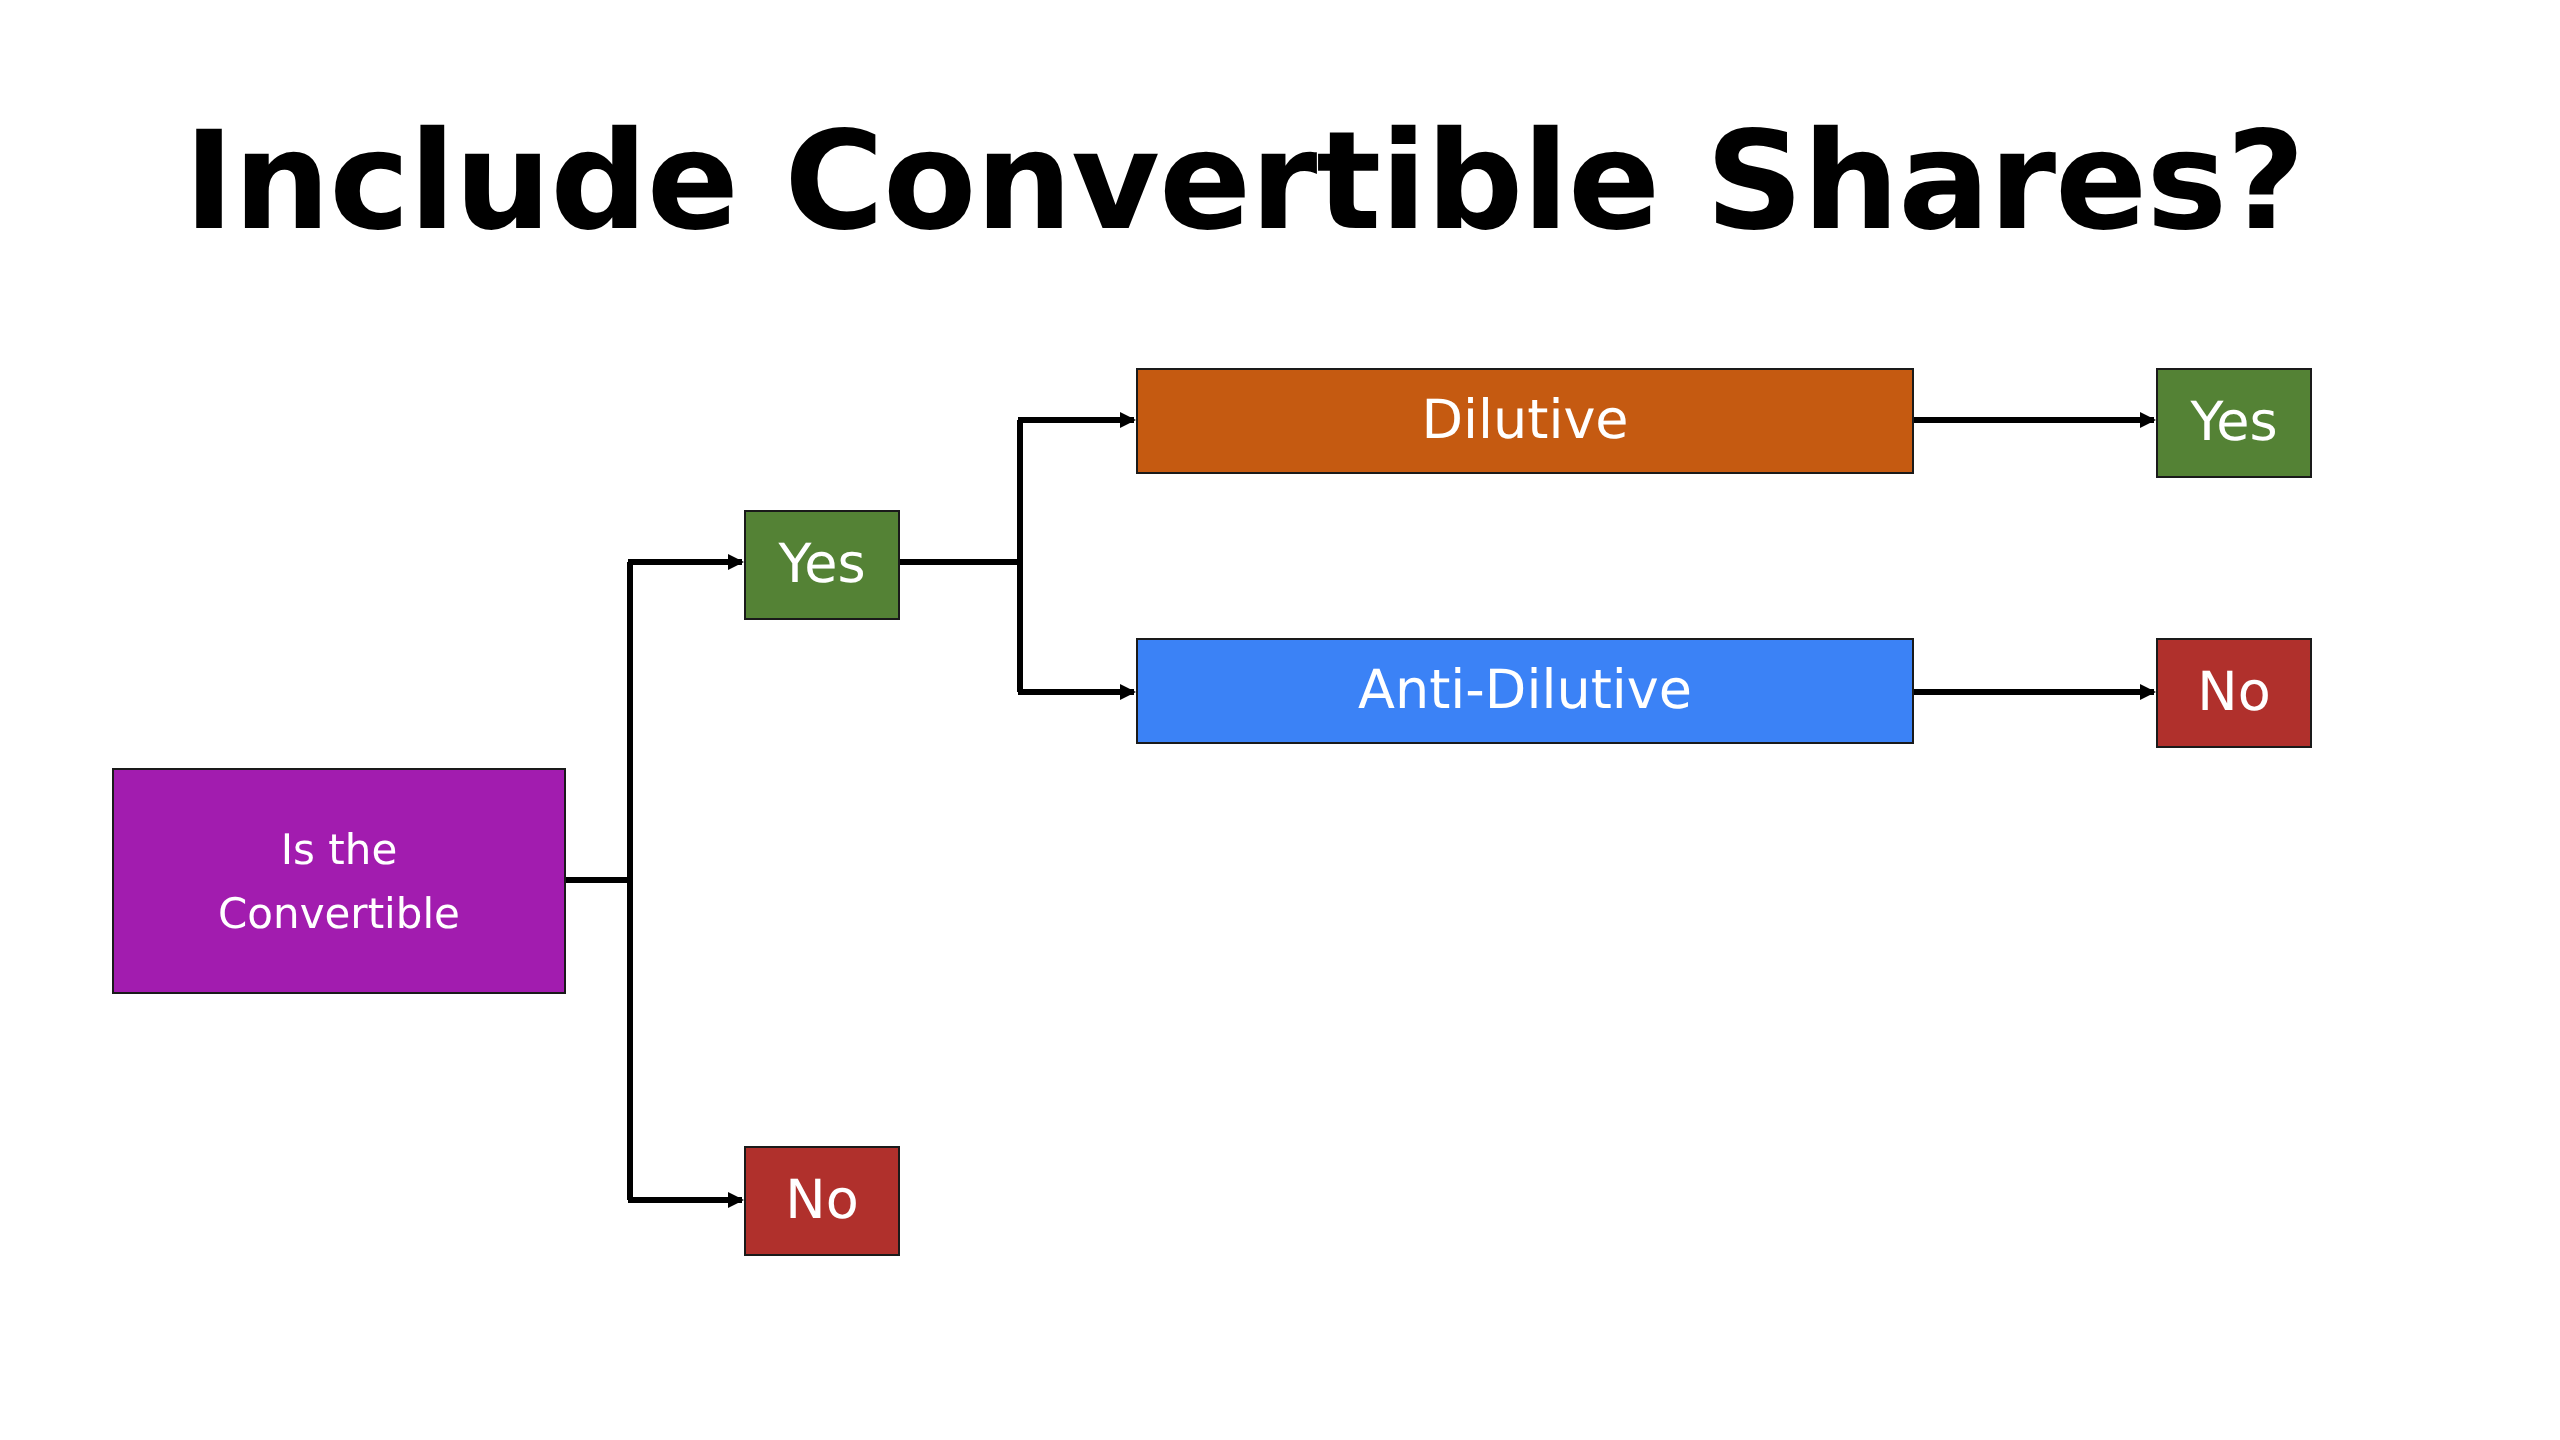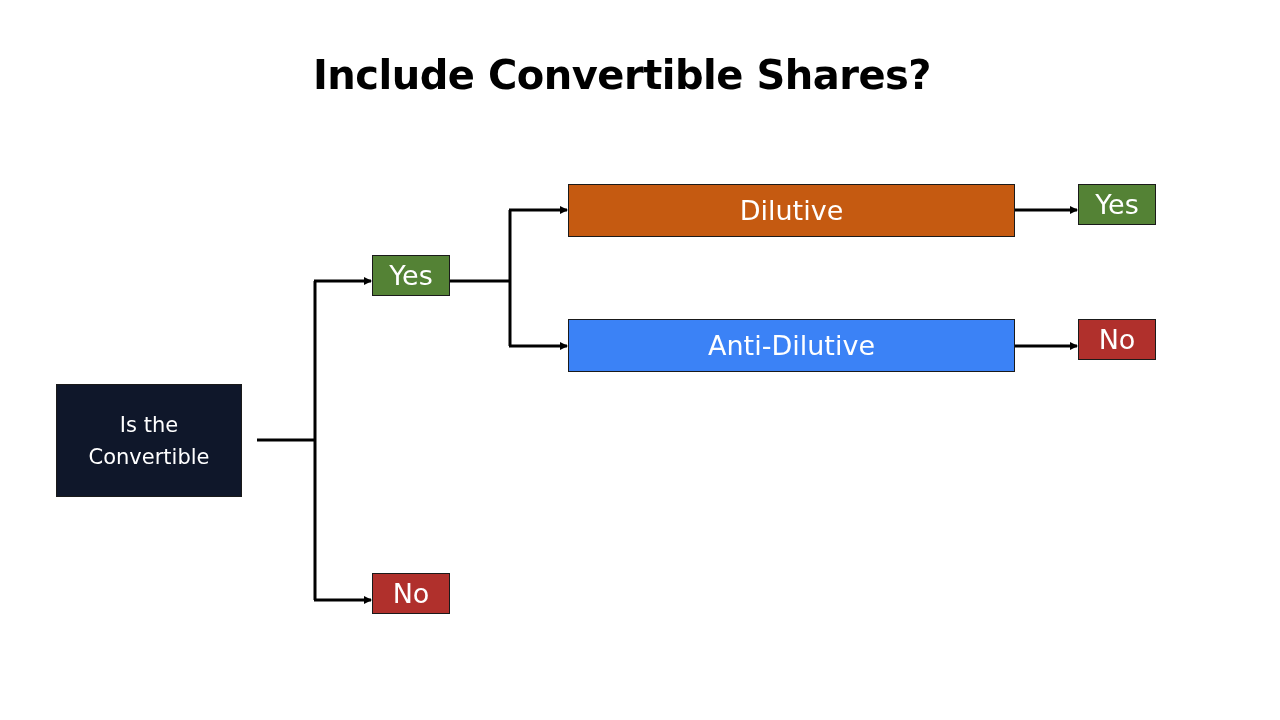--- a/index.html
+++ b/index.html
@@ -1,28 +1,28 @@
 <!DOCTYPE html>
 <html><head>
   <meta charset="utf-8">
   <style>
     html, body { margin: 0; padding: 0; background: #ffffff; }
     body { width: 1280px; height: 720px; position: relative; overflow: hidden;
            font-family: "DejaVu Sans", "Liberation Sans", sans-serif; }
     .title { position: absolute; left: 0; top: 52px; width: 1244px; text-align: center;
-             font-size: 40px; font-weight: bold; color: #000; letter-spacing: -0.5px;
+             font-size: 68px; font-weight: bold; color: #000; letter-spacing: -0.5px;
              font-family: "DejaVu Sans", sans-serif; }
     .box { position: absolute; box-sizing: border-box; border: 1px solid #1a1a1a;
            color: #ffffff; display: flex; align-items: center; justify-content: center;
            text-align: center; font-family: "DejaVu Sans", sans-serif; }
     .box span { display: block; }
-    .q { left: 56px; top: 384px; width: 186px; height: 113px; background: #0f172a;
+    .q { left: 56px; top: 384px; width: 227px; height: 113px; background: #a21caf;
          font-size: 21px; line-height: 32px; flex-direction: column; align-items: center; }
-    .small { width: 78px; height: 41px; font-size: 27px; }
-    .wide { width: 447px; height: 53px; font-size: 27px; }
+    .small { width: 78px; height: 55px; font-size: 27px; }
+    .wide { width: 389px; height: 53px; font-size: 27px; }
     svg.lines { position: absolute; left: 0; top: 0; }
   </style>
 </head>
 <body>
 
 <div class="title">Include Convertible Shares?</div>
 
 <svg class="lines" width="1280" height="720">
   <defs>
     <marker id="arr" markerWidth="8" markerHeight="8" refX="7" refY="4" orient="auto" markerUnits="userSpaceOnUse">

